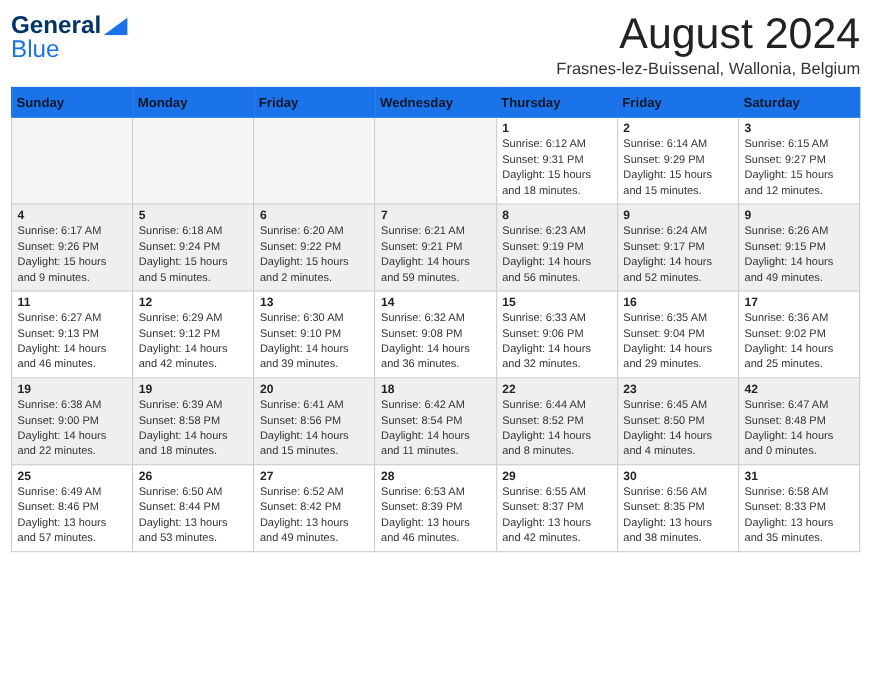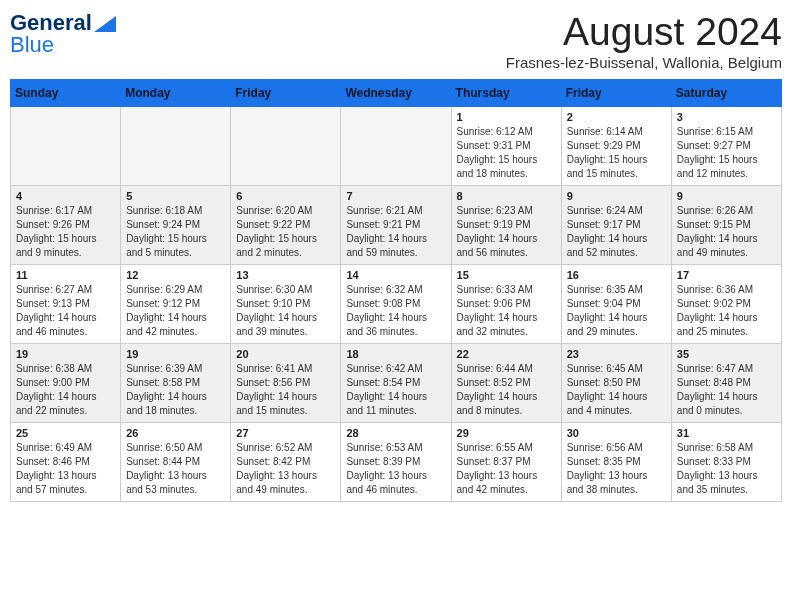--- a/index.html
+++ b/index.html
@@ -208,21 +208,21 @@
         </td>
         <td>
           <span class="day-num">22</span>
           <div class="day-info">Sunrise: 6:44 AM<br>Sunset: 8:52 PM<br>Daylight: 14 hours and 8 minutes.</div>
         </td>
         <td>
           <span class="day-num">23</span>
           <div class="day-info">Sunrise: 6:45 AM<br>Sunset: 8:50 PM<br>Daylight: 14 hours and 4 minutes.</div>
         </td>
         <td>
-          <span class="day-num">35</span>
+          <span class="day-num">42</span>
           <div class="day-info">Sunrise: 6:47 AM<br>Sunset: 8:48 PM<br>Daylight: 14 hours and 0 minutes.</div>
         </td>
       </tr>
       <tr>
         <td>
           <span class="day-num">25</span>
           <div class="day-info">Sunrise: 6:49 AM<br>Sunset: 8:46 PM<br>Daylight: 13 hours and 57 minutes.</div>
         </td>
         <td>
           <span class="day-num">26</span>

